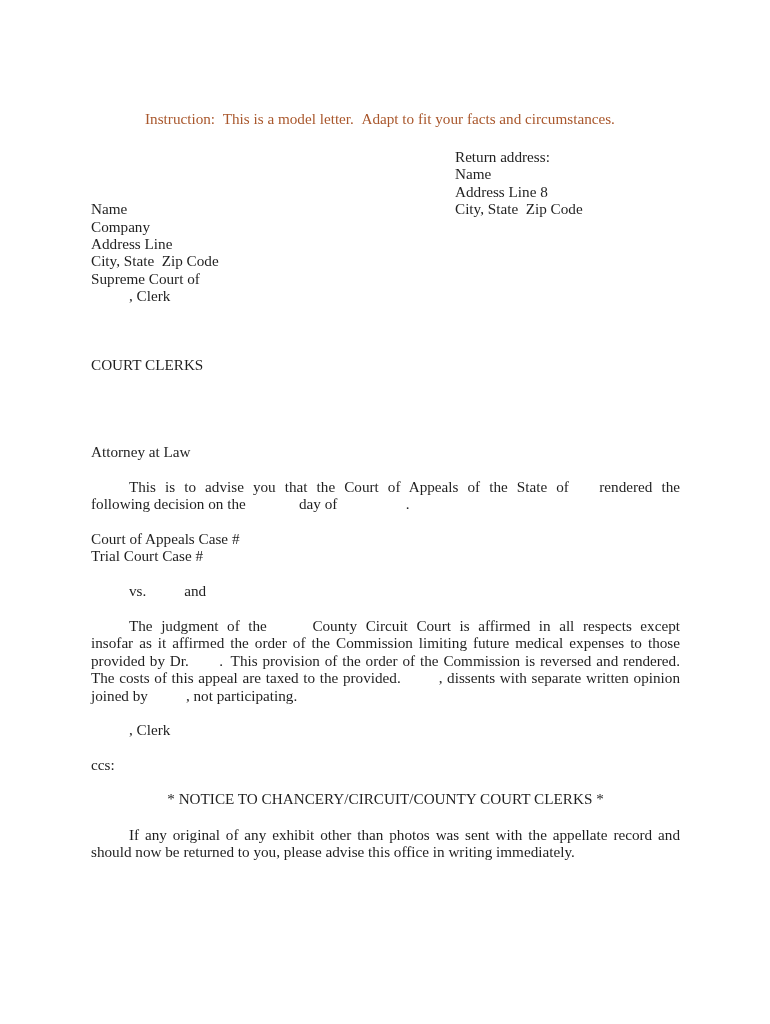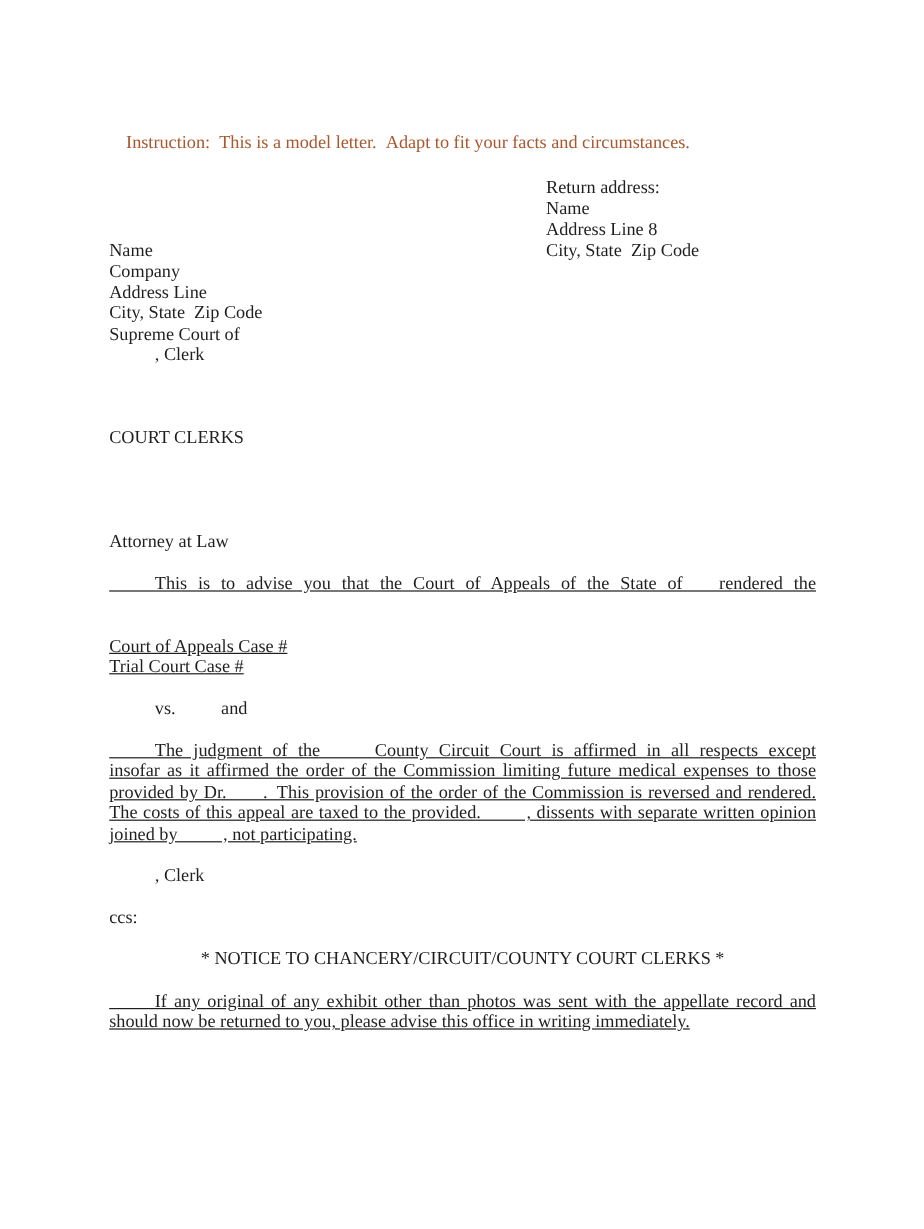--- a/index.html
+++ b/index.html
@@ -8,24 +8,24 @@
     width: 770px;
     height: 1024px;
     background: #ffffff;
     font-family: "Liberation Serif", serif;
     font-size: 15.2px;
     line-height: 17.4px;
     color: #1f1f1f;
     overflow: hidden;
   }
   .abs { position: absolute; left: 91px; width: 589px; }
-  .full { position: absolute; left: 0; width: 680px; }
+  .full { position: absolute; left: 0; width: 680px; padding-left: 40px; }
   .center { text-align: center; }
   .instruction { color: #a9572c; }
-  .pline { line-height: 17.4px; min-height: 17.4px; text-decoration: underline; }
+  .pline { line-height: 17.4px; min-height: 17.4px; }
   .just { text-align: justify; text-align-last: justify; }
   .arow { position: relative; height: 17.4px; }
   .arow span { position: absolute; top: 0; white-space: pre; }
   .c-left { left: 0; }
   .c-mid { left: 281px; }
   .c-right { left: 364px; }
   .nowrap { white-space: pre; }
 </style>
 </head>
 <body>
@@ -64,20 +64,21 @@
         <span class="c-left" style="left: 91px;">   , Clerk</span>
       </div>
     </div>
 
   <div class="abs nowrap" style="top:356px">COURT CLERKS</div>
 
   <div class="abs nowrap" style="top:443px">Attorney at Law</div>
 
   <div class="abs" style="top:478px">
       <div class="pline just">   This is to advise you that the Court of Appeals of the State of  rendered the</div>
+      <div class="pline nowrap">following decision on the    day of     .</div>
     </div>
 
   <div class="abs" style="top:530px">
       <div class="pline nowrap">Court of Appeals Case #</div>
       <div class="pline nowrap">Trial Court Case #</div>
     </div>
 
   <div class="abs nowrap" style="top:582px">   vs.   and</div>
 
   <div class="abs" style="top:617px">

